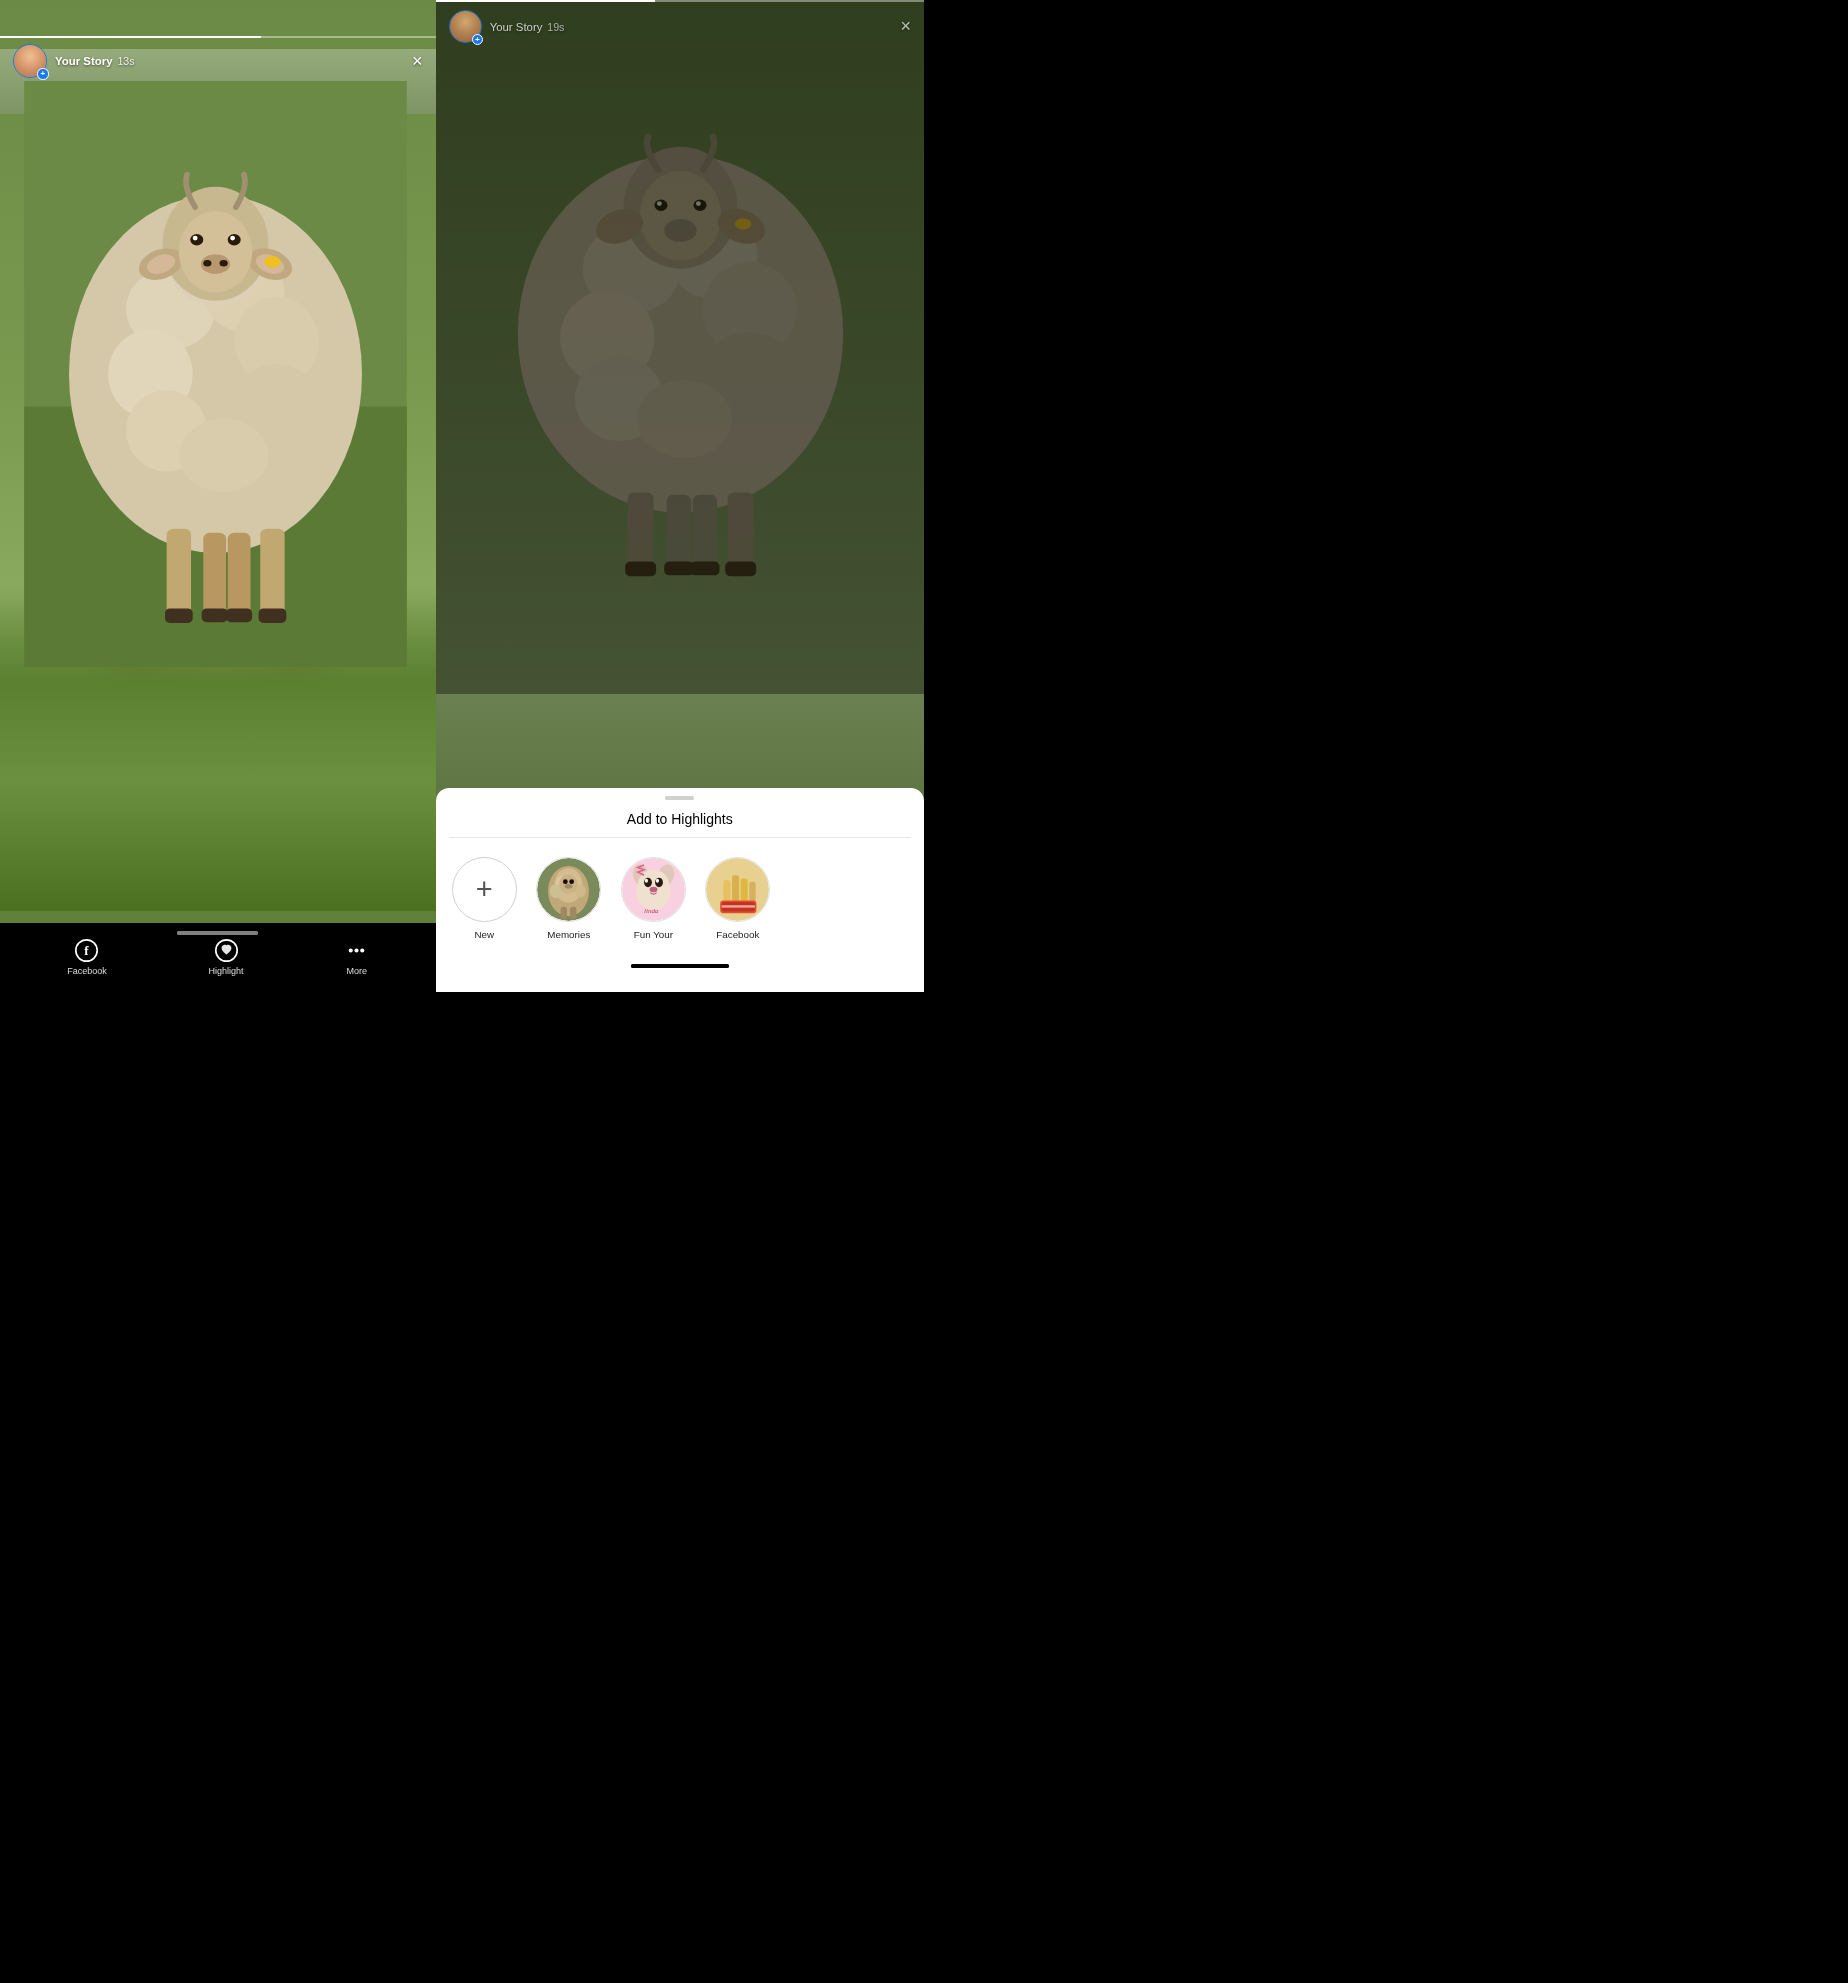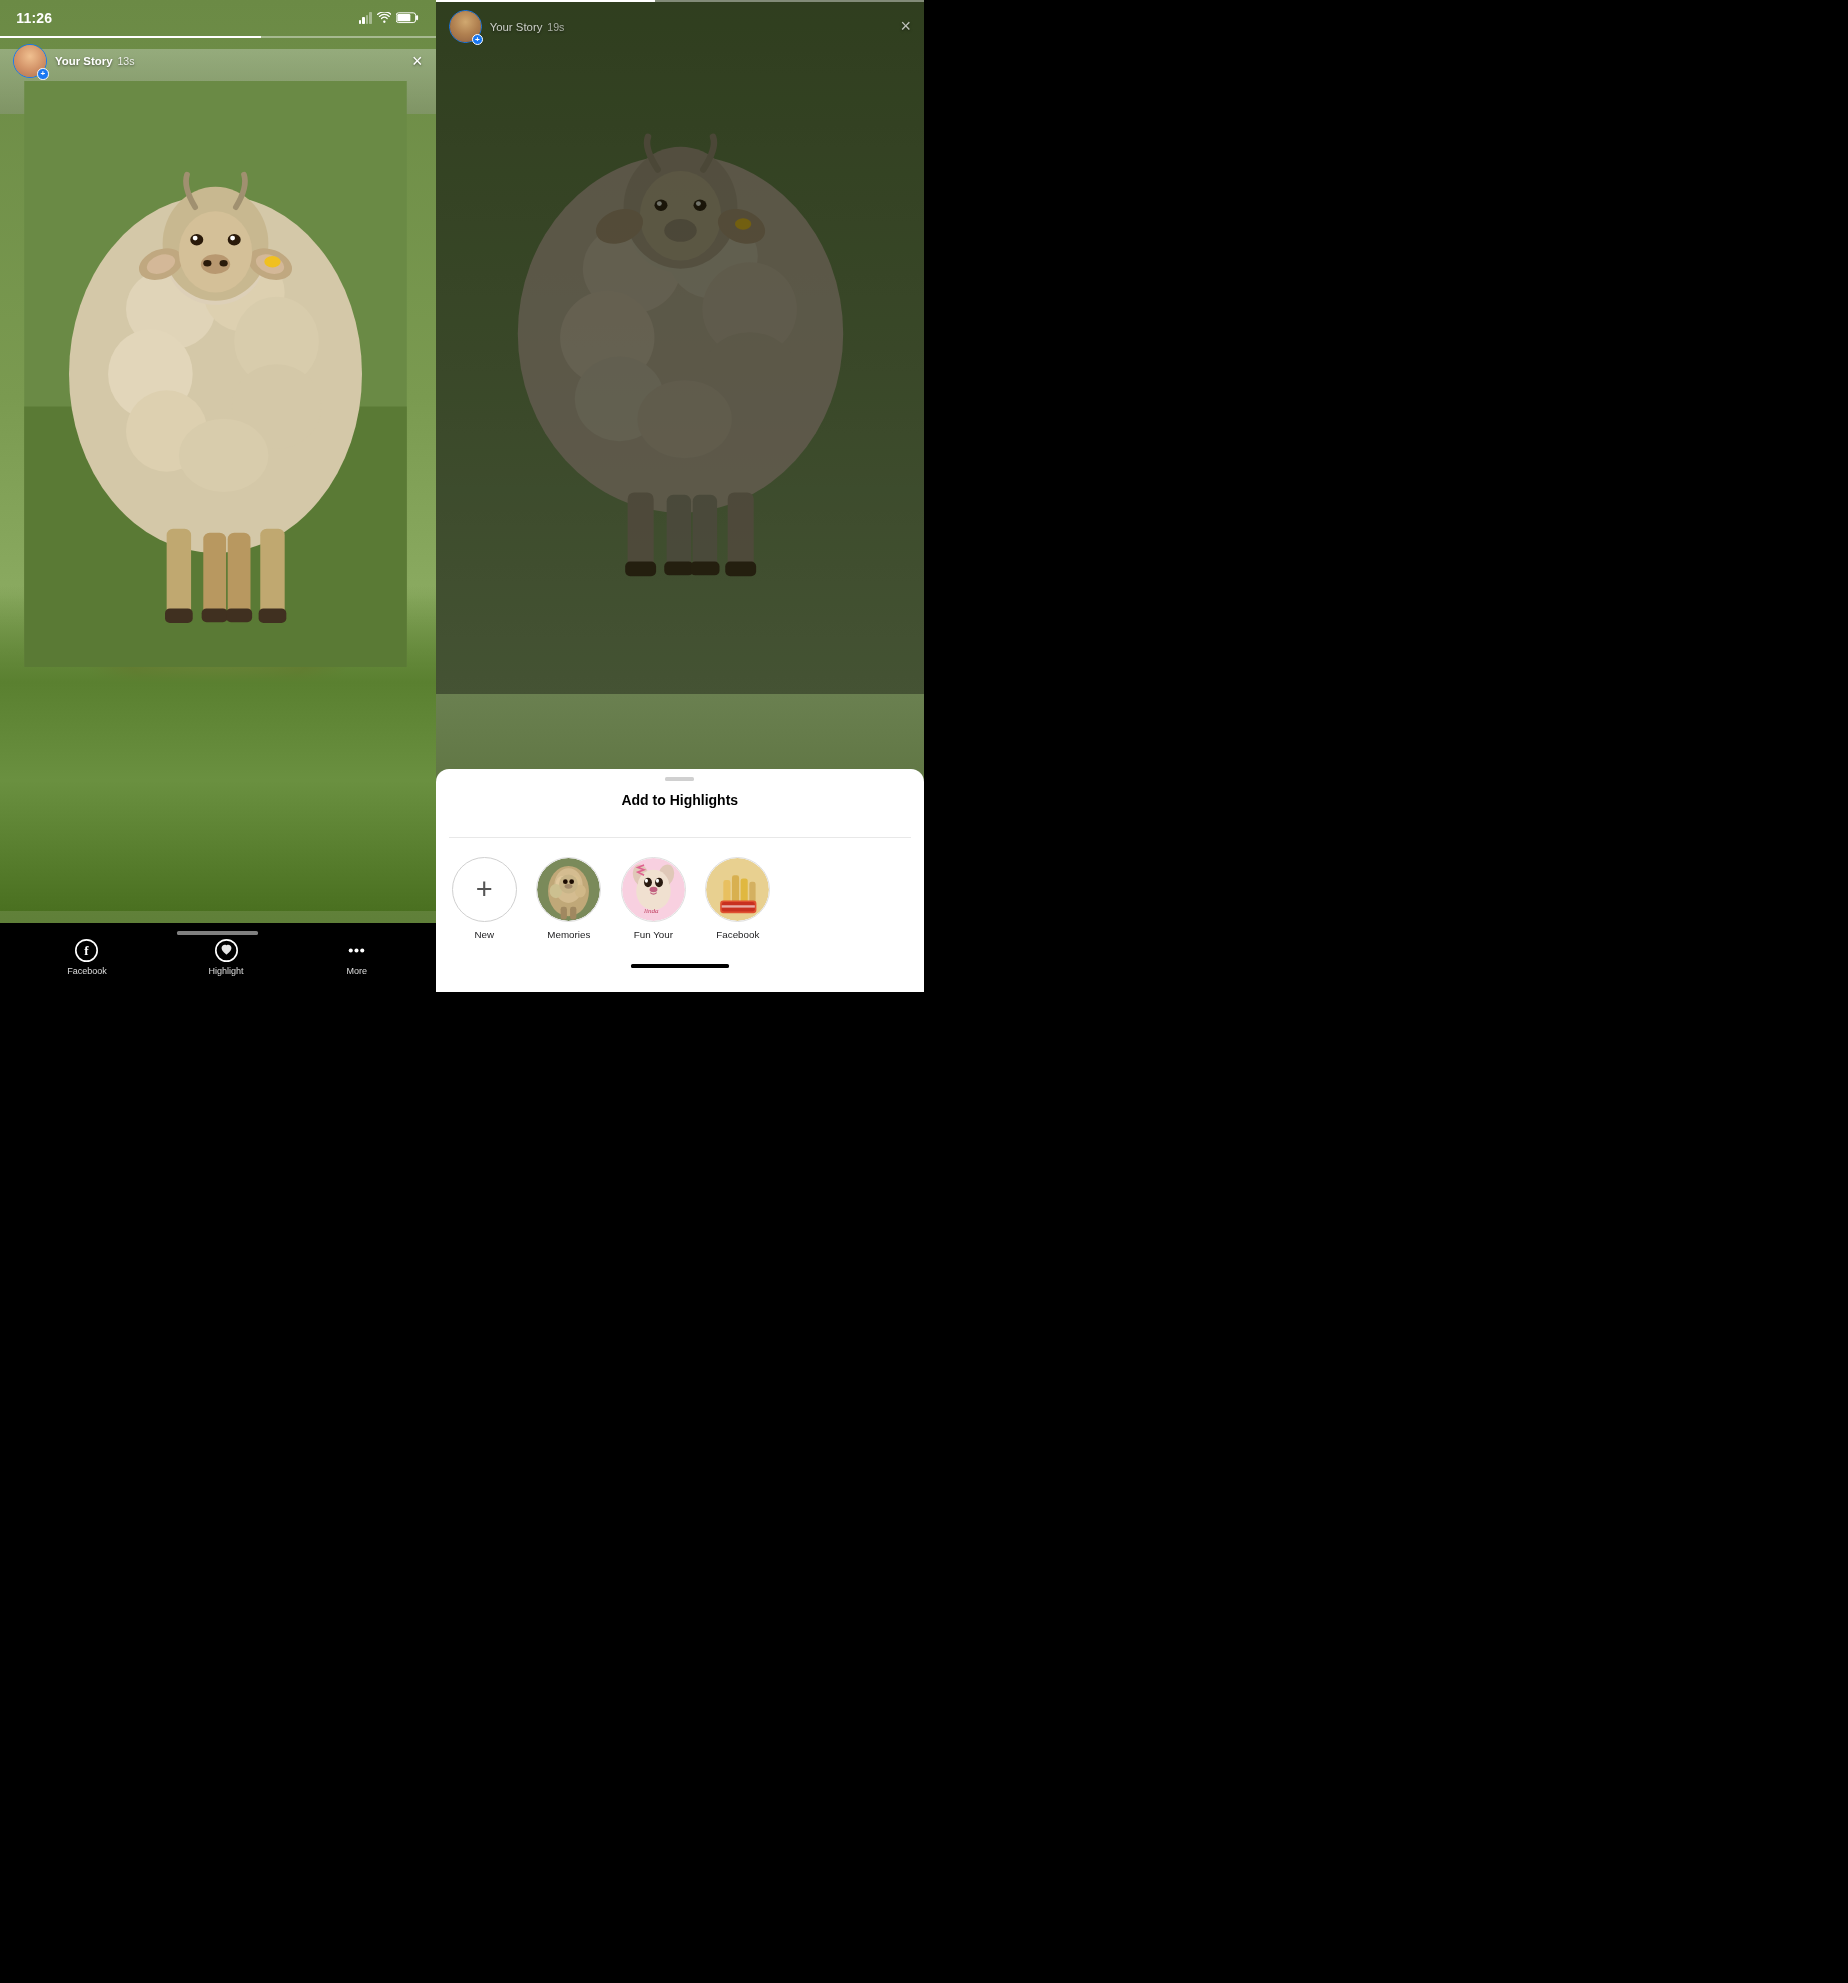--- a/index.html
+++ b/index.html
@@ -305,23 +305,23 @@
       width: 29px;
       height: 3.3px;
       background: #d0d0d0;
       border-radius: 1.6px;
       margin: 8.1px auto 11.4px;
     }
 
     .sheet-title {
       text-align: center;
       font-size: 14px;
-      font-weight: 700;
+      font-weight: 400;
       color: #000;
-      padding-bottom: 29px;
+      padding-bottom: 10px;
       border-bottom: 0.8px solid #e8e8e8;
       margin: 0 13px;
     }
 
     .highlights-row {
       display: flex;
       flex-direction: row;
       gap: 19.5px;
       padding: 19.5px 16.3px 16.3px;
       overflow-x: auto;
@@ -471,45 +471,20 @@
       <rect x="218" y="648" width="32" height="17" rx="6" fill="#403020"></rect>
       <rect x="248" y="648" width="32" height="17" rx="6" fill="#403020"></rect>
       <rect x="288" y="648" width="34" height="18" rx="6" fill="#403020"></rect>
     </svg>
   </div>
 
   <div class="progress-bar-left">
     <div class="progress-fill-left"></div>
   </div>
 
-  <div class="status-bar-left">
-    <span class="time-left">11:26</span>
-    <div class="status-icons-left">
-
-      <div class="signal-bars">
-        <div class="signal-bar" style="height:4.1px;"></div>
-        <div class="signal-bar" style="height:6.5px;"></div>
-        <div class="signal-bar" style="height:9px;background:rgba(255,255,255,0.4);"></div>
-        <div class="signal-bar" style="height:11.4px;background:rgba(255,255,255,0.4);"></div>
-      </div>
-
-      <svg width="14.7" height="11.4" viewBox="0 0 18 14">
-        <path d="M9 10.5 C9.8 10.5 10.5 11.2 10.5 12 C10.5 12.8 9.8 13.5 9 13.5 C8.2 13.5 7.5 12.8 7.5 12 C7.5 11.2 8.2 10.5 9 10.5Z" fill="white"></path>
-        <path d="M5.5 8C6.6 7 7.7 6.4 9 6.4C10.3 6.4 11.4 7 12.5 8" stroke="white" stroke-width="1.5" fill="none" stroke-linecap="round"></path>
-        <path d="M3 5.5C4.7 3.9 6.7 3 9 3C11.3 3 13.3 3.9 15 5.5" stroke="white" stroke-width="1.5" fill="none" stroke-linecap="round"></path>
-        <path d="M0.5 3C2.9 0.9 5.8 0 9 0C12.2 0 15.1 0.9 17.5 3" stroke="white" stroke-width="1.5" fill="none" stroke-linecap="round"></path>
-      </svg>
-
-      <svg width="23" height="11.4" viewBox="0 0 28 14">
-        <rect x="0" y="1" width="24" height="12" rx="3" stroke="white" stroke-width="1.2" fill="none"></rect>
-        <rect x="24.5" y="4" width="2.5" height="6" rx="1" fill="white"></rect>
-        <rect x="1.5" y="2.5" width="16" height="9" rx="1.5" fill="white"></rect>
-      </svg>
-    </div>
-  </div>
 
   <div class="story-header-left">
     <div style="position:relative;width:34px;height:34px;">
       <div class="avatar-container">
         <div class="avatar-face"></div>
       </div>
       <div class="plus-badge">+</div>
     </div>
     <div class="story-info-left">
       <span class="story-name-left">Your Story</span>

